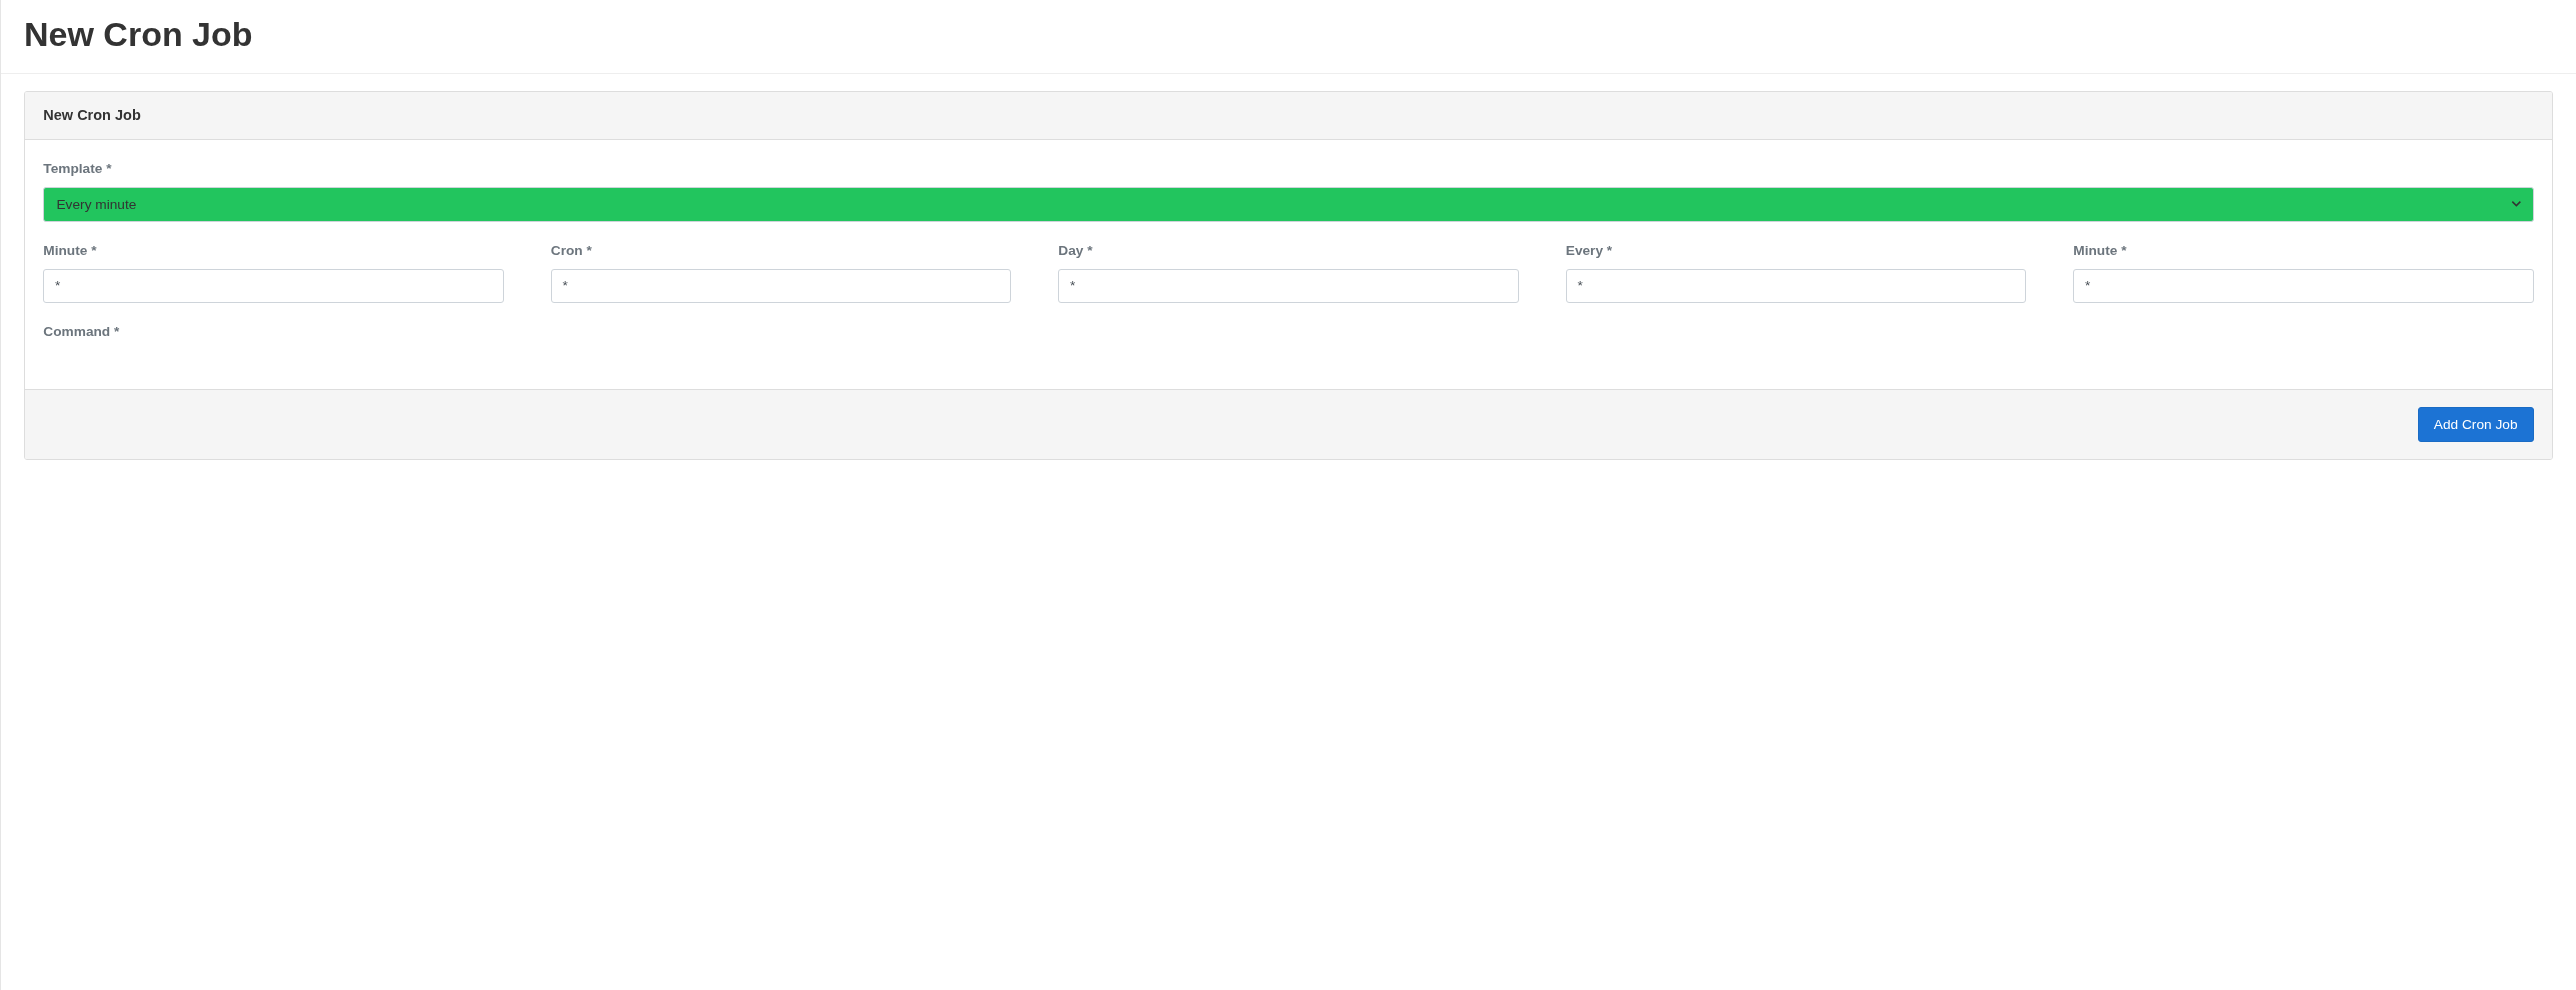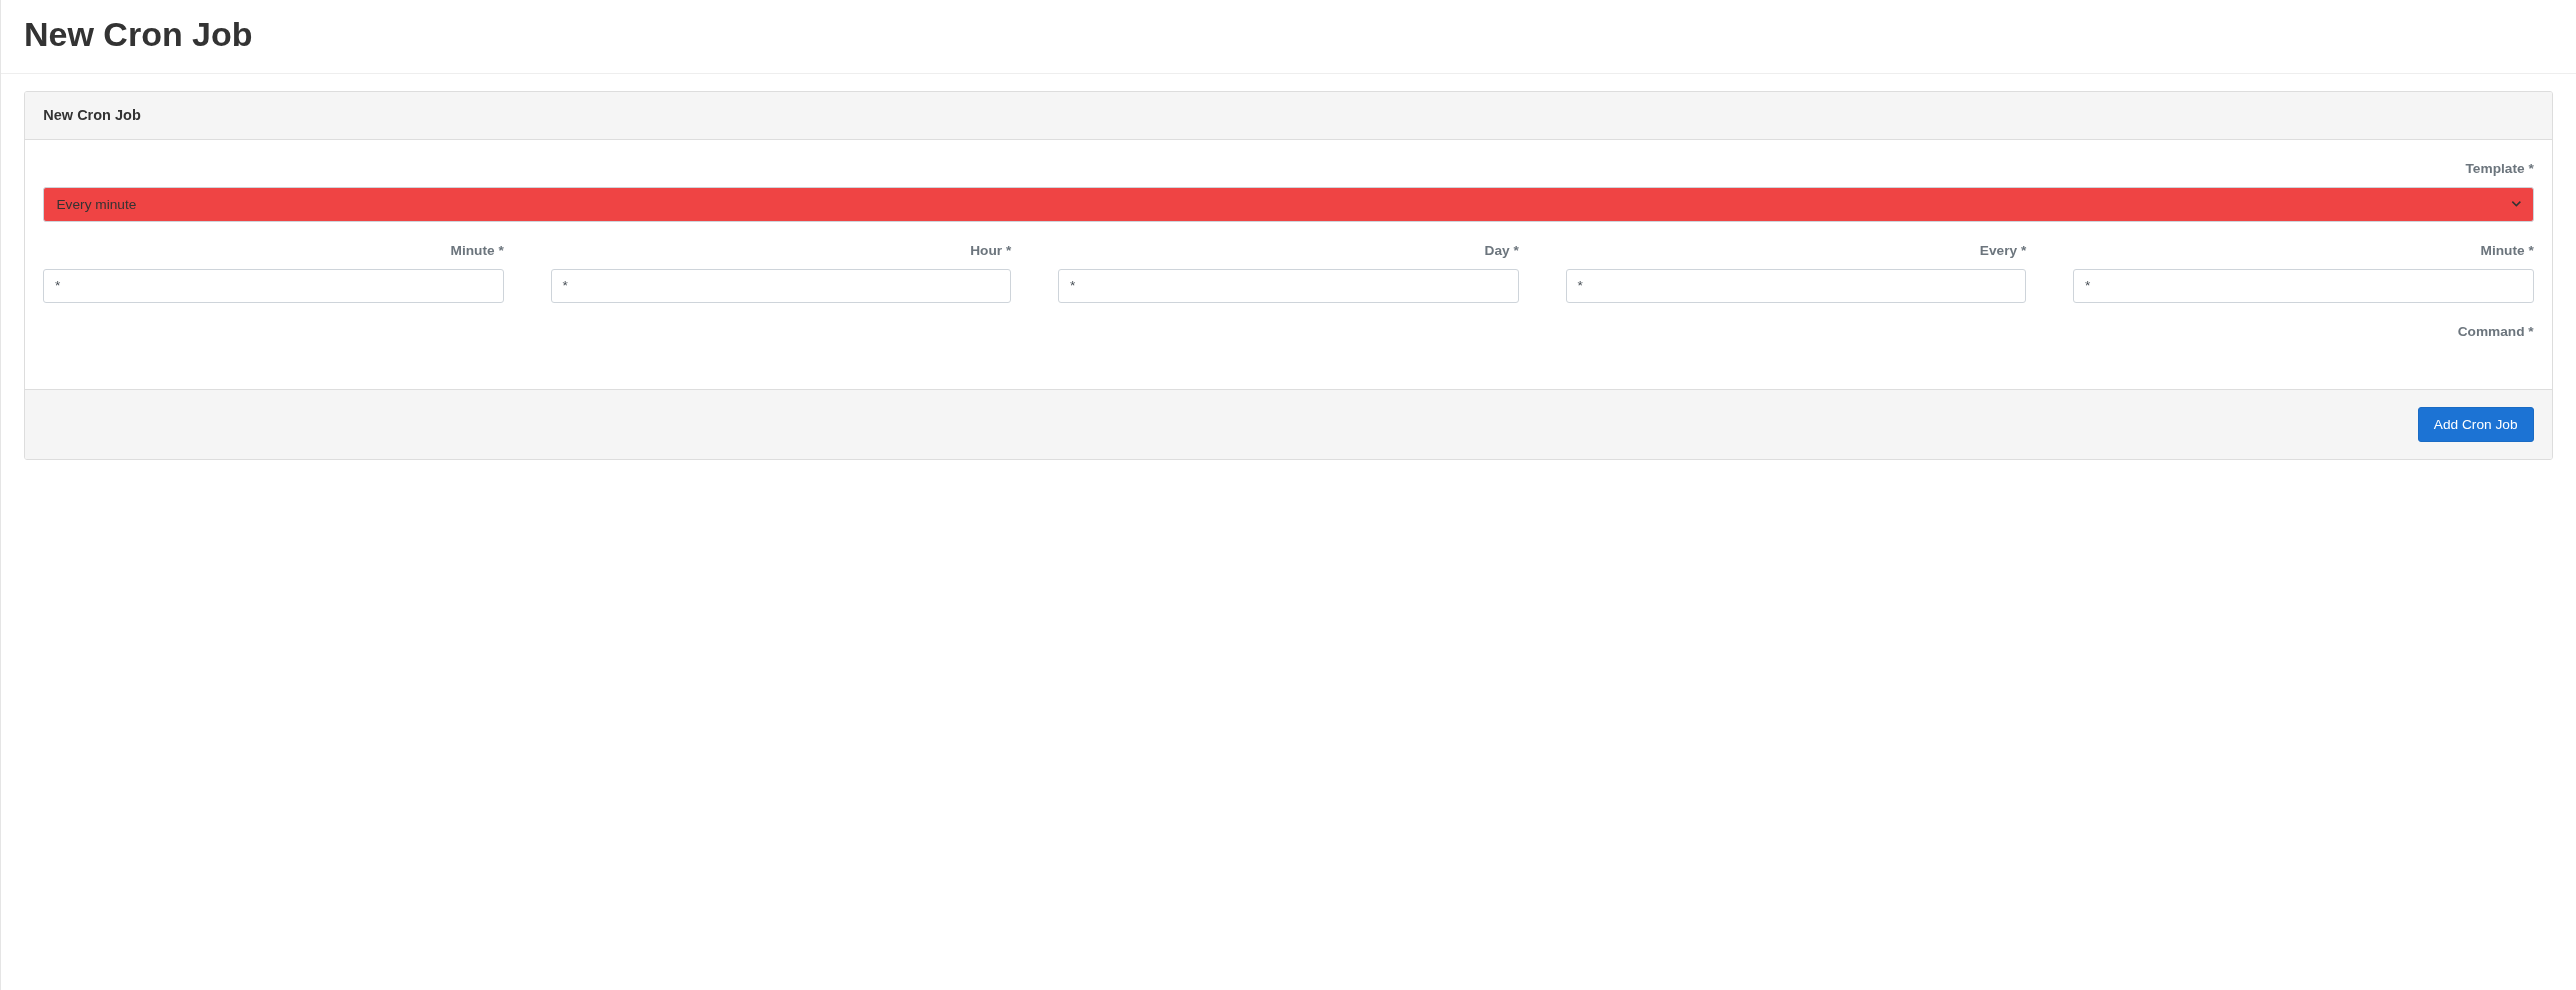--- a/index.html
+++ b/index.html
@@ -69,36 +69,35 @@
       flex: 1;
     }
     .field-full {
       width: 100%;
     }
     .field-label {
       font-size: 13.7px;
       font-weight: 700;
       color: #6c757d;
       margin-bottom: 10.7px;
-      text-align: right;
     }
     .select-wrap {
       position: relative;
       width: 100%;
     }
     select.form-control {
       appearance: none;
       -webkit-appearance: none;
       -moz-appearance: none;
       width: 100%;
       height: 35px;
       padding: 0 34px 0 12.2px;
       font-size: 13.7px;
       color: #333;
-      background: #ef4444;
+      background: #22c55e;
       border: 0.8px solid #ced4da;
       border-radius: 3px;
       cursor: pointer;
     }
     .select-caret {
       position: absolute;
       right: 12.2px;
       top: 50%;
       transform: translateY(-50%);
       pointer-events: none;
@@ -176,21 +175,21 @@
           </div>
         </div>
       </div>
 
       <div class="row row-schedule">
         <div class="field field-fifth">
           <label class="field-label">Minute *</label>
           <input type="text" class="form-control" value="*" style="">
         </div>
         <div class="field field-fifth">
-          <label class="field-label">Hour *</label>
+          <label class="field-label">Cron *</label>
           <input type="text" class="form-control" value="*" style="">
         </div>
         <div class="field field-fifth">
           <label class="field-label">Day *</label>
           <input type="text" class="form-control" value="*" style="">
         </div>
         <div class="field field-fifth">
           <label class="field-label">Every *</label>
           <input type="text" class="form-control" value="*" style="">
         </div>

